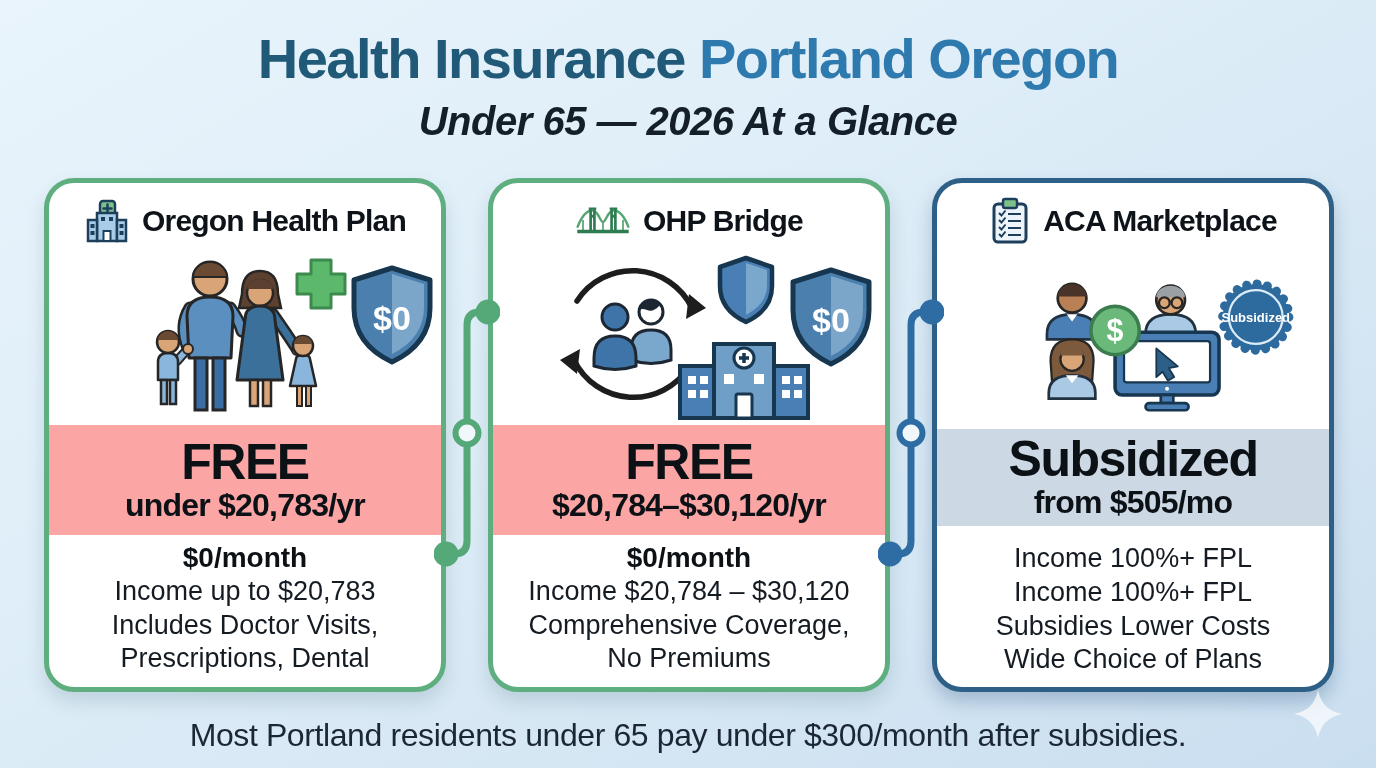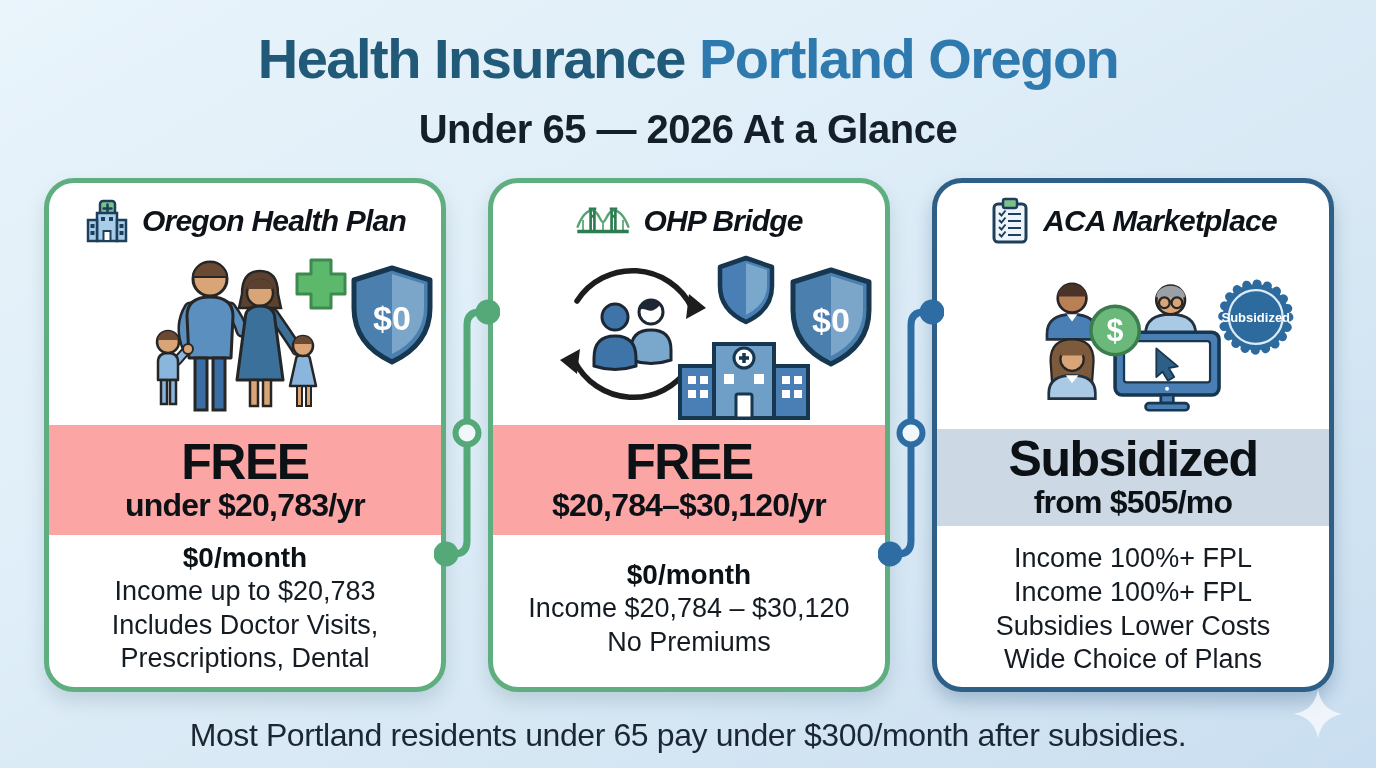--- a/index.html
+++ b/index.html
@@ -10,33 +10,33 @@
     position:relative;
     color:#10161d;
   }
   .page { position:absolute; inset:0;border-radius:9px; }
 
   
   header { position:absolute; top:30px; left:0; width:100%; text-align:center; }
   h1 { font-size:56px; font-weight:800; letter-spacing:-1.5px; line-height:1.02; }
   .t-dark  { color:#215a78; }
   .t-light { color:#2e79ae; }
-  .subtitle { margin-top:20px; font-size:40px; font-weight:600; color:#141f2a; letter-spacing:-0.5px; }
+  .subtitle { margin-top:12px; font-size:40px; font-weight:600; color:#141f2a; letter-spacing:-0.5px;font-style:italic; }
 
   
   .cards { position:absolute; top:178px; left:44px; display:flex; gap:42px; }
   .card {
     width:402px; height:514px; background:#ffffff;
     border-radius:30px; border:5px solid #5fae7f;
     display:flex; flex-direction:column; overflow:hidden;
     box-shadow:0 10px 18px rgba(60,100,110,0.18);
   }
   .card.blue { border-color:#2d5f87; box-shadow:0 10px 18px rgba(40,80,120,0.28);gap:12px; }
 
-  .card-header { height:62px; padding-top:14px; display:flex; align-items:center; justify-content:center; gap:12px;font-style:italic; }
+  .card-header { height:62px; padding-top:14px; display:flex; align-items:center; justify-content:center; gap:12px; }
   .card-header svg { flex:0 0 auto; }
   .card-title { font-size:30px; font-weight:800; color:#0e1319; letter-spacing:-0.8px; white-space:nowrap; }
 
   .card-art { height:180px; position:relative; }
   .card-art svg { position:absolute; inset:0; width:100%; height:100%; }
 
   .card-banner { height:110px; display:flex; flex-direction:column; align-items:center; justify-content:center; background:#fca5a5; }
   .card.blue .card-banner { background:#ccd9e5; }
   .banner-headline { font-size:50px; font-weight:800; color:#0c1116; line-height:1.0; letter-spacing:-1.5px; }
   .banner-subline  { font-size:32px; font-weight:700; color:#0c1116; line-height:1.15; letter-spacing:-0.8px; }
@@ -217,20 +217,21 @@
       </div>
 
       <div class="card-banner">
         <div class="banner-headline">FREE</div>
         <div class="banner-subline">$20,784–$30,120/yr</div>
       </div>
 
       <div class="card-details">
         <div class="detail-lead">$0/month</div>
         <div class="detail-line">Income $20,784 – $30,120</div>
+        <div class="detail-line">Comprehensive Coverage,</div>
         <div class="detail-line">No Premiums</div>
       </div>
     </section>
 
     <section class="card blue">
       <div class="card-header">
         <svg width="42" height="48" viewBox="0 0 42 48">
           <rect x="5" y="7" width="32" height="38" rx="4" fill="#eef5fa" stroke="#1d3f5c" stroke-width="3"></rect>
           <rect x="14" y="2" width="14" height="9" rx="2" fill="#7cc08a" stroke="#1d3f5c" stroke-width="2.5"></rect>
           <g stroke="#1d3f5c" stroke-width="2" fill="none">

